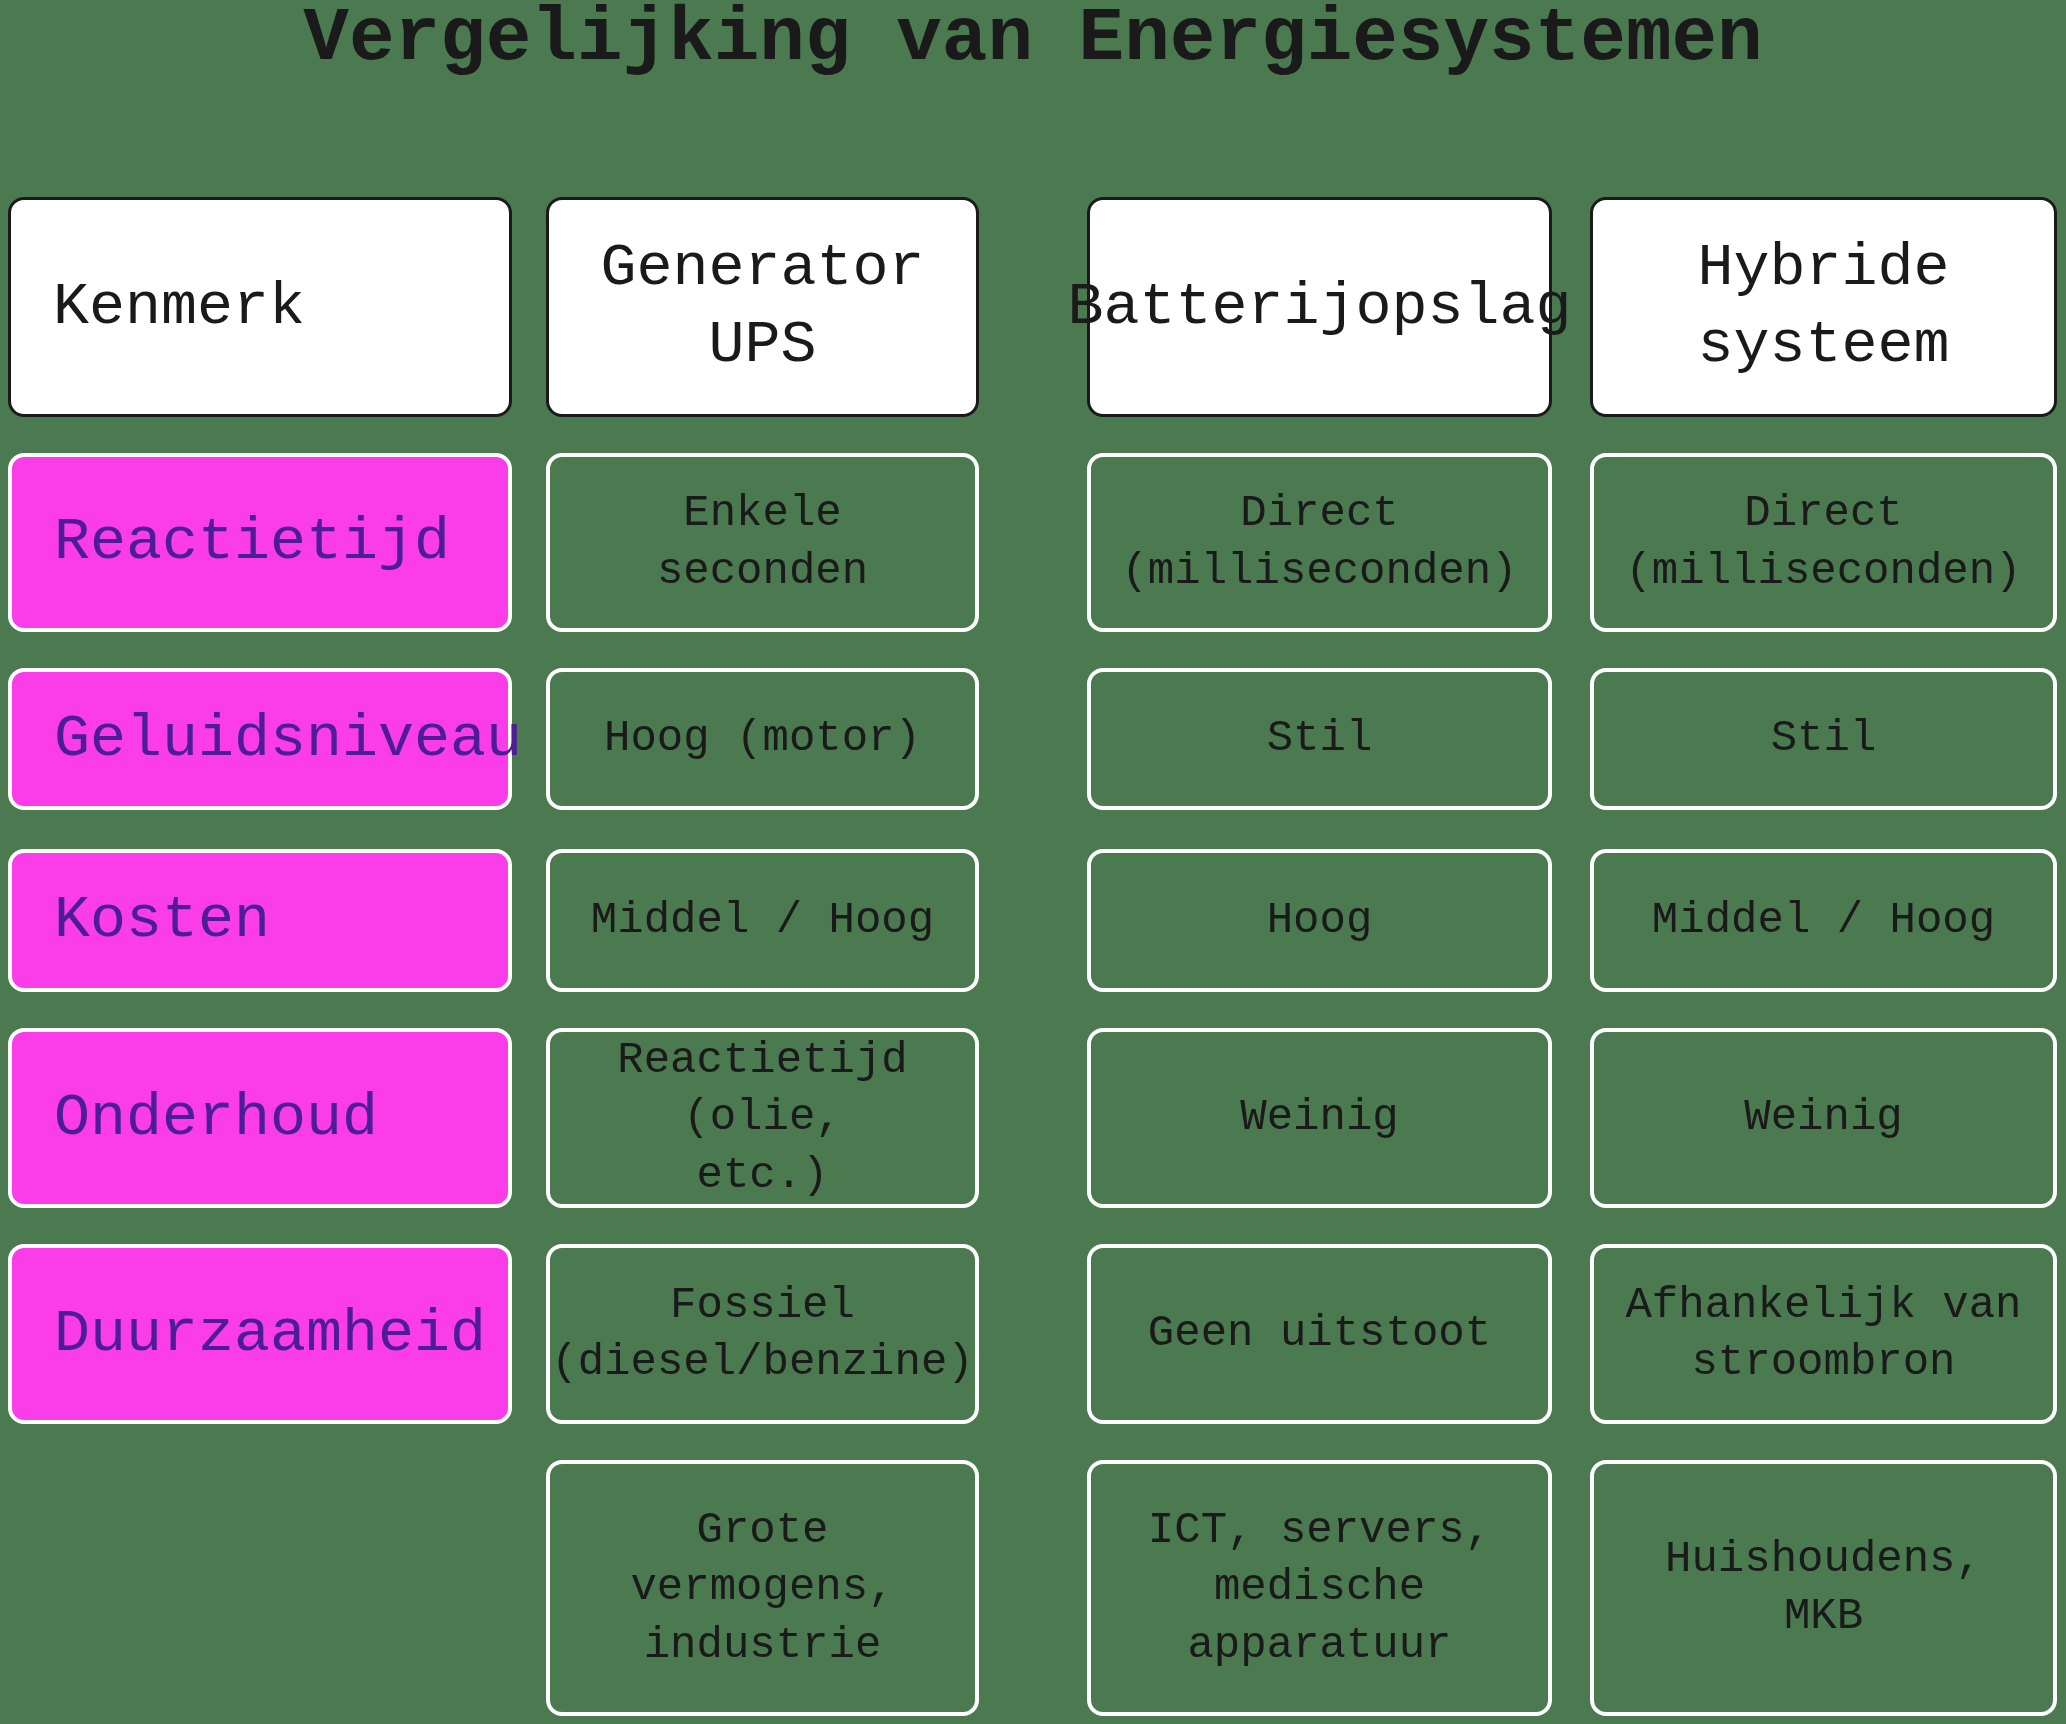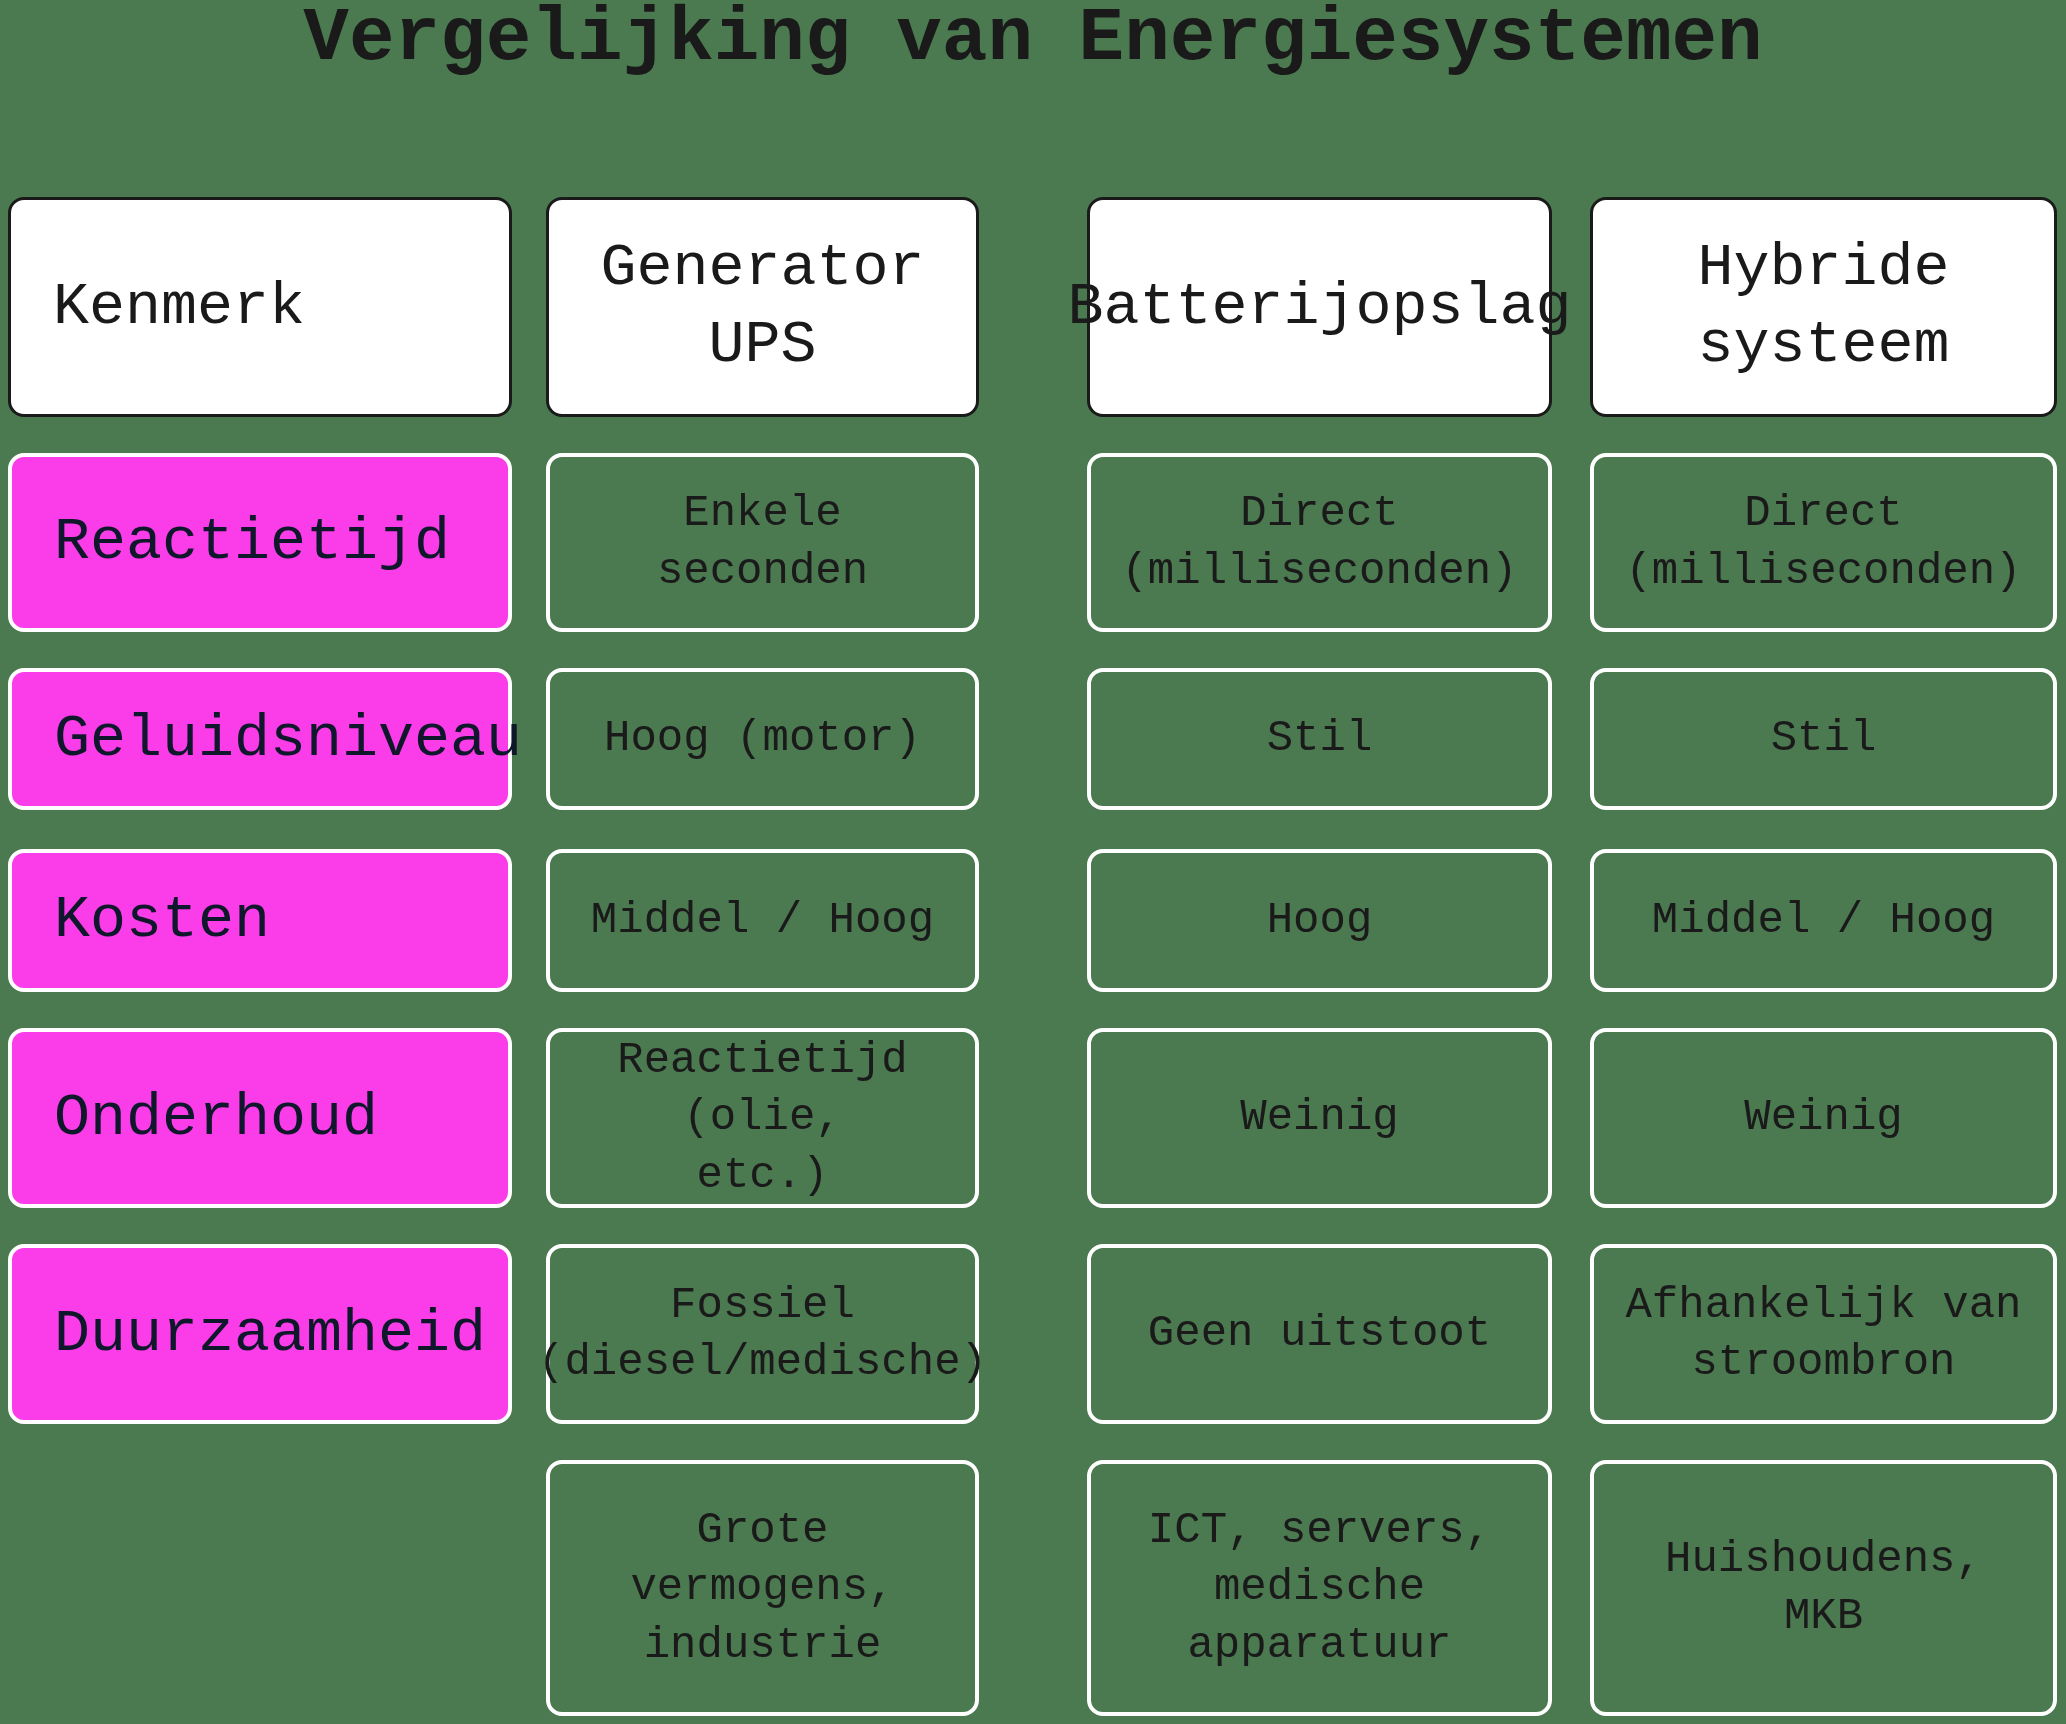--- a/index.html
+++ b/index.html
@@ -27,21 +27,21 @@
   }
   .hdr{
     background:#ffffff;
     border:3px solid #1a1a1a;
     color:#1a1a1a;
     font-size:60px;line-height:1.28;
   }
   .label{
     background:#fb3ce9;
     border:4px solid #ffffff;
-    color:#0f172a;
+    color:#4c1d95;
     font-size:60px;line-height:1.28;
     justify-content:flex-start;
     text-align:left;
     padding-left:42px;
   }
   .hdr.first{
     justify-content:flex-start;
     text-align:left;
     padding-left:42px;
   }
@@ -96,21 +96,21 @@
   <div class="cell data c4 r3">Middel / Hoog</div>
 
   <div class="cell label c1 r4">Onderhoud</div>
   <div class="cell data c2 r4">Reactietijd (olie,
 etc.)</div>
   <div class="cell data c3 r4">Weinig</div>
   <div class="cell data c4 r4">Weinig</div>
 
   <div class="cell label c1 r5">Duurzaamheid</div>
   <div class="cell data c2 r5">Fossiel
-(diesel/medische)</div>
+(diesel/benzine)</div>
   <div class="cell data c3 r5">Geen uitstoot</div>
   <div class="cell data c4 r5">Afhankelijk van
 stroombron</div>
 
   <div class="cell data c2 r6">Grote vermogens,
 industrie</div>
   <div class="cell data c3 r6">ICT, servers,
 medische
 apparatuur</div>
   <div class="cell data c4 r6">Huishoudens, MKB</div>

